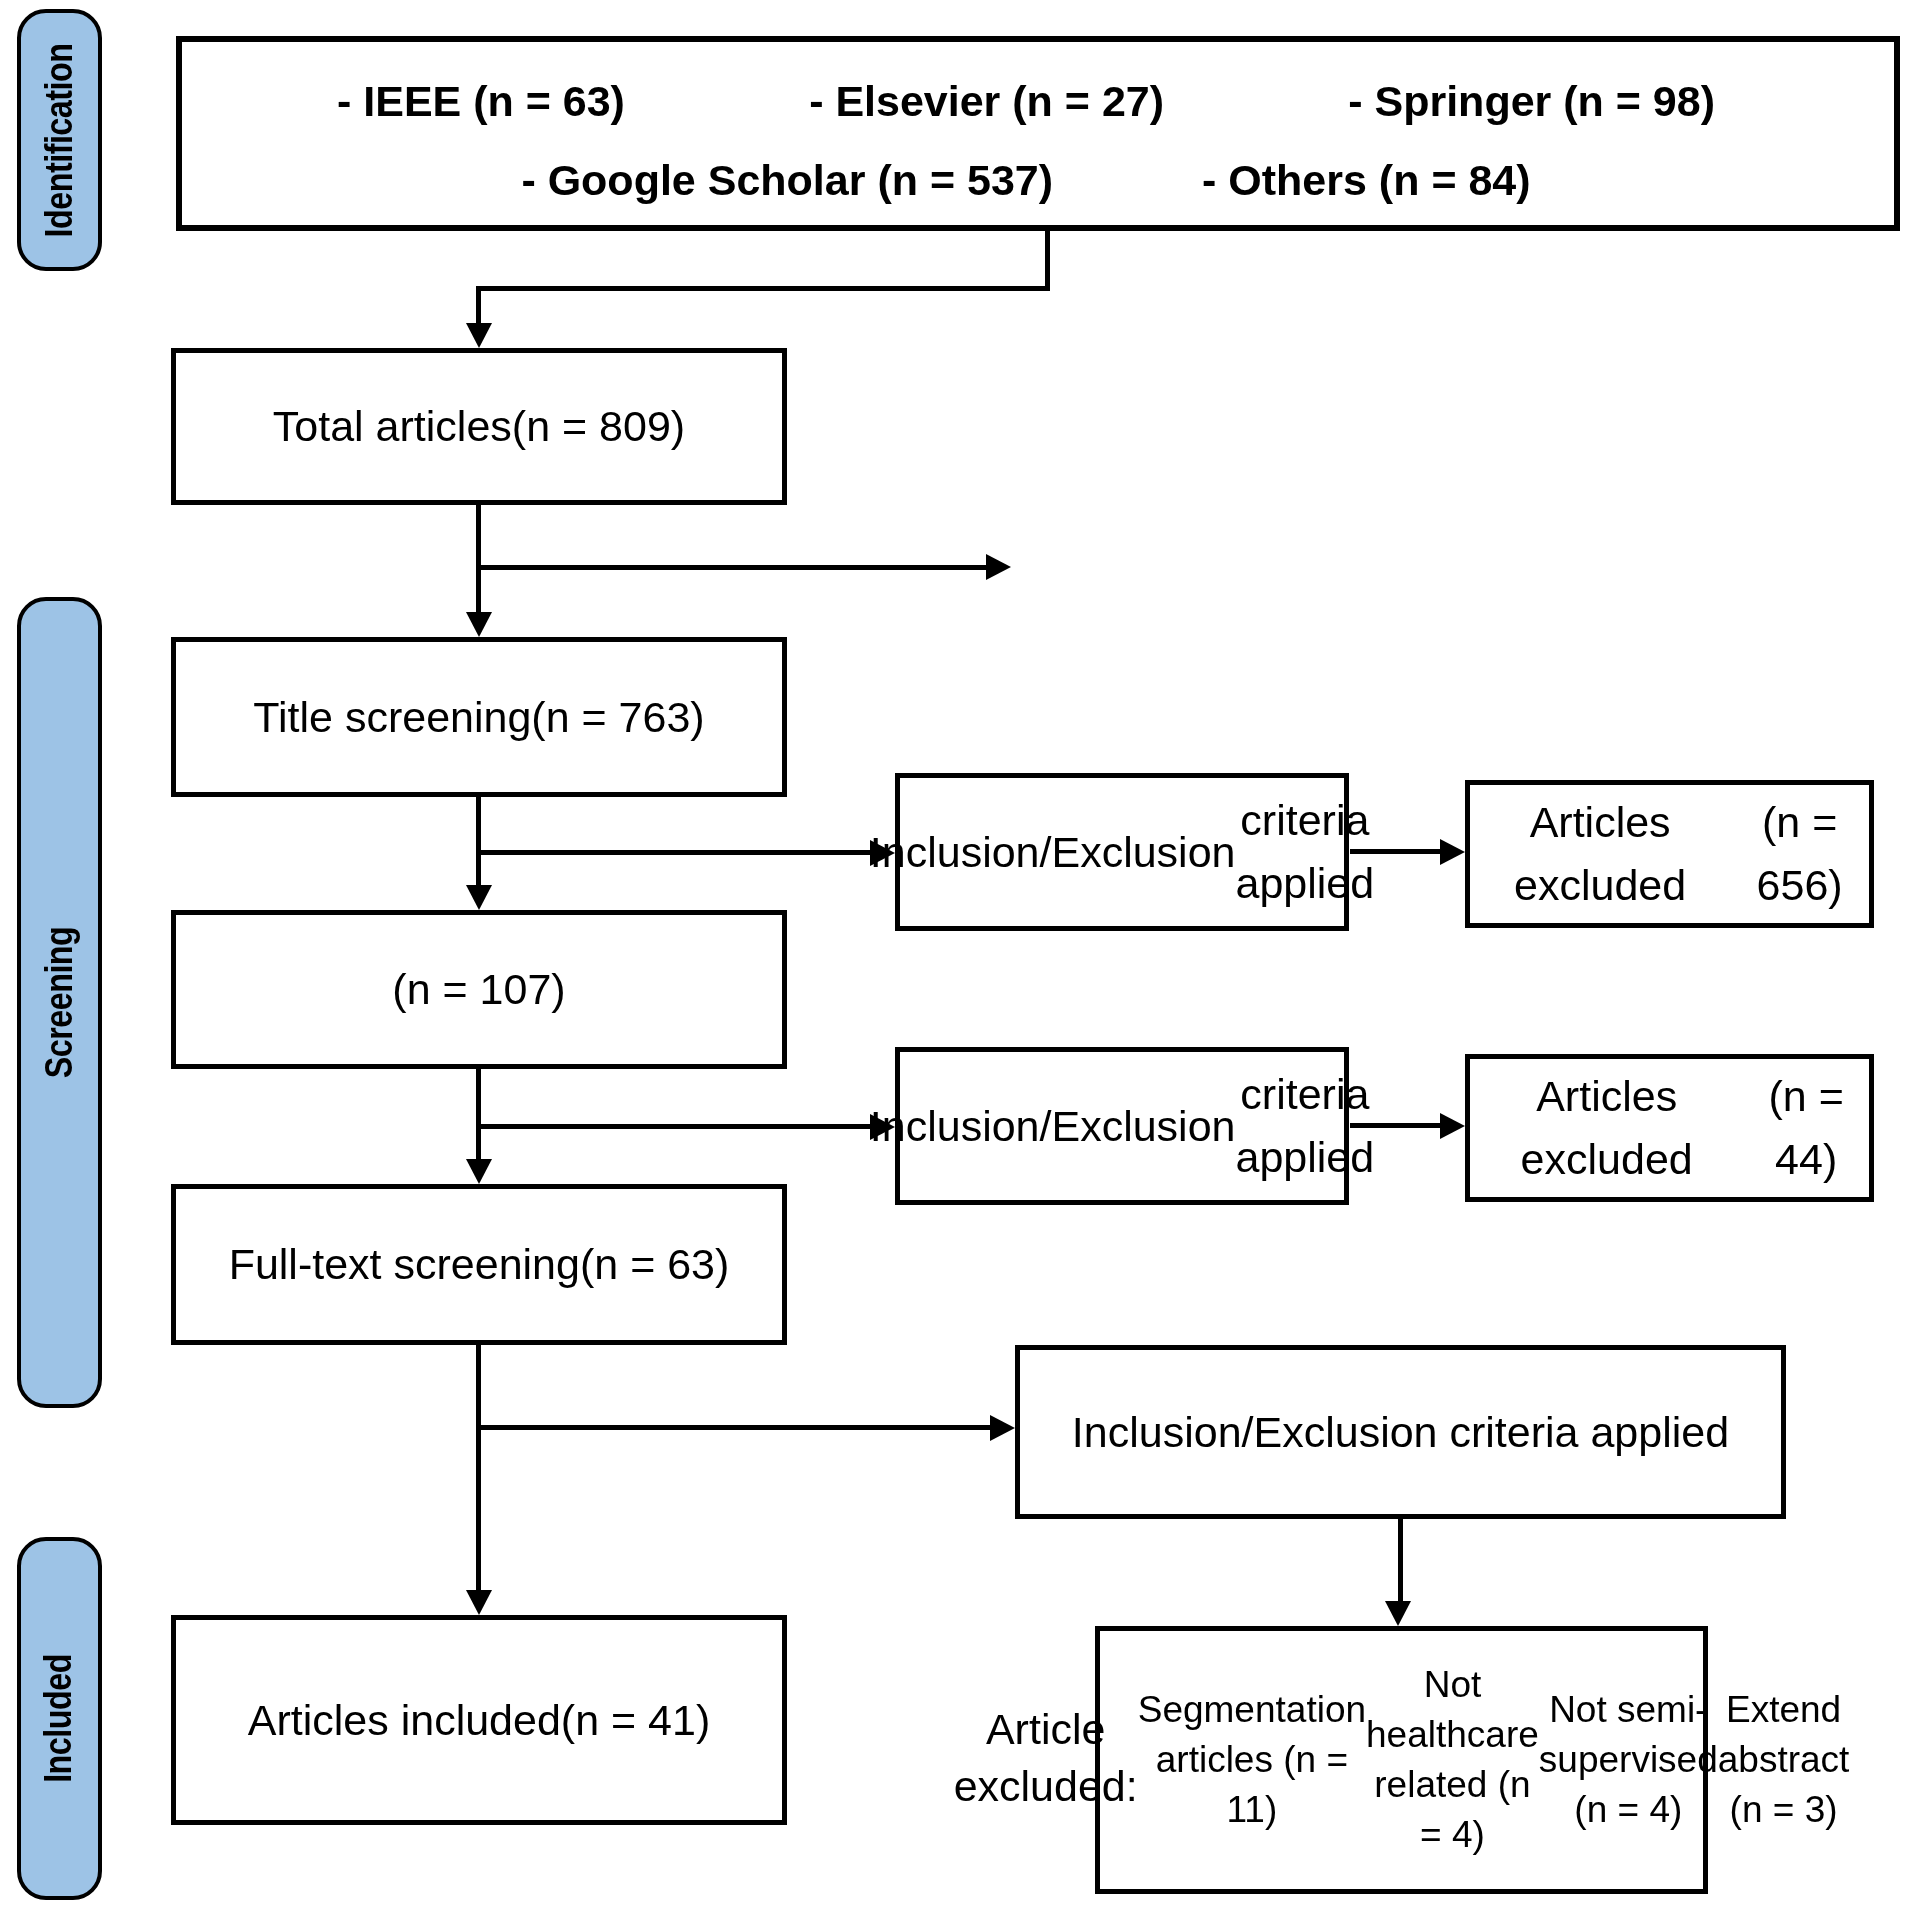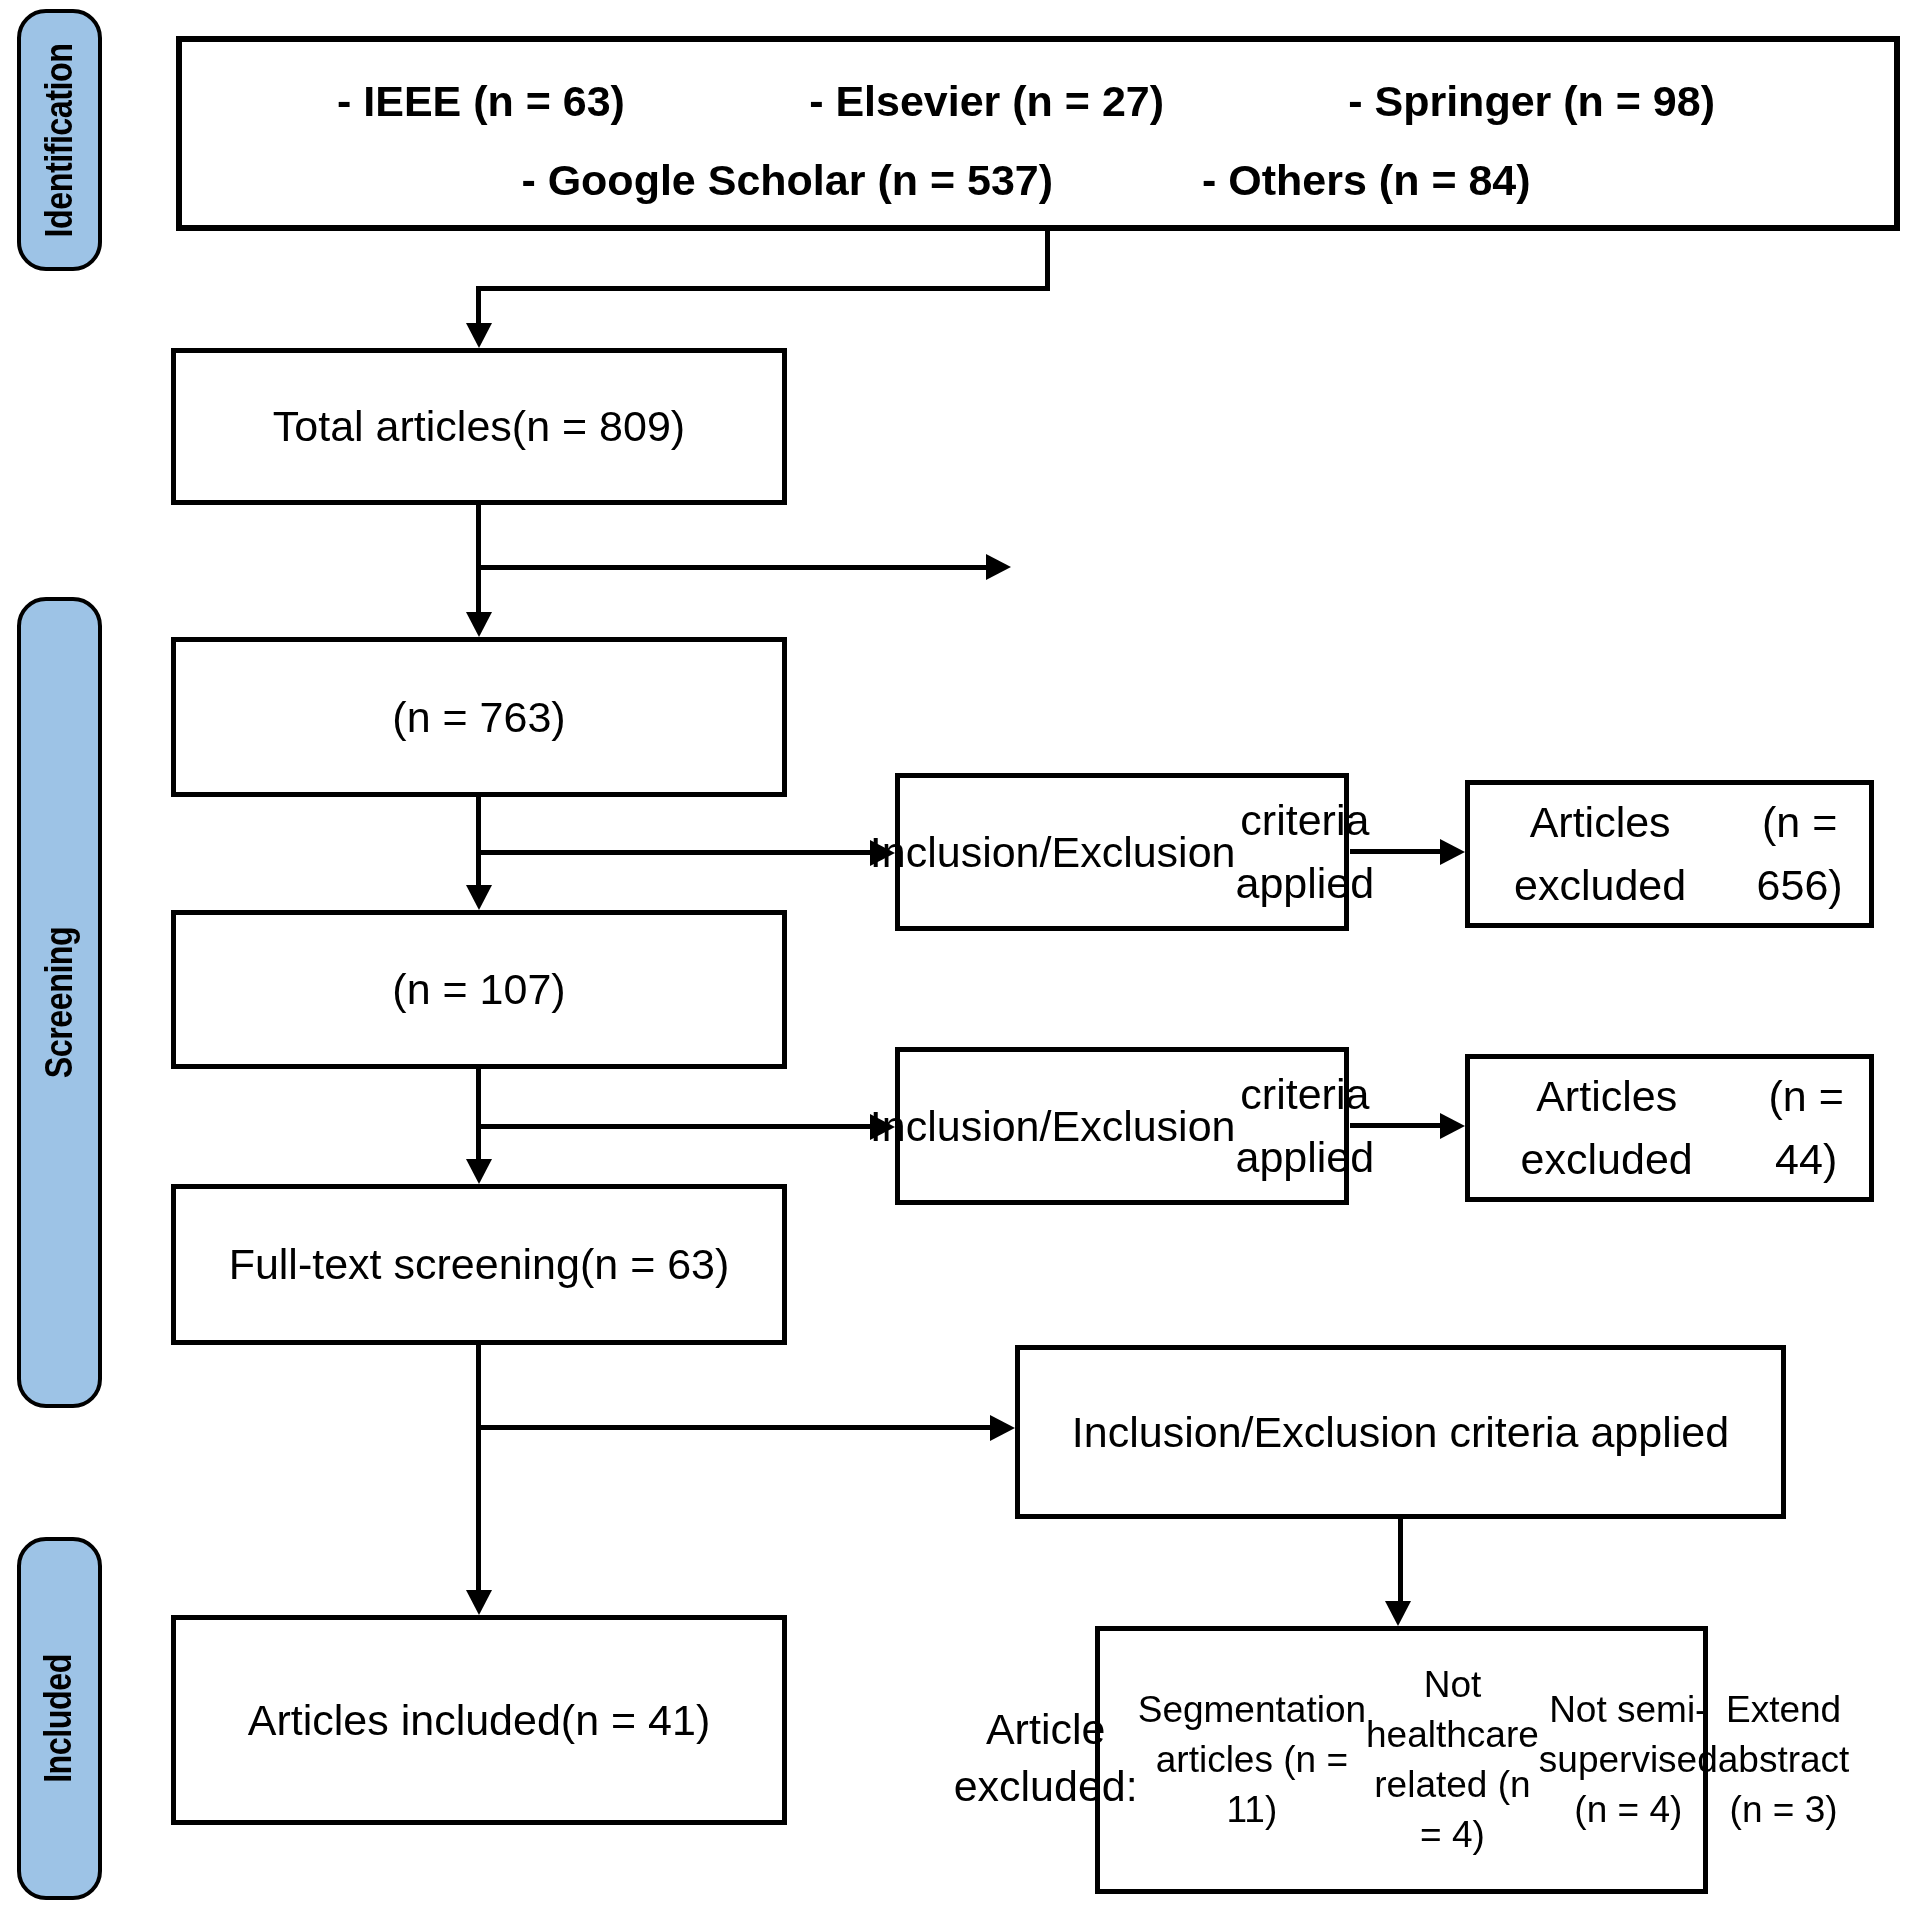--- a/index.html
+++ b/index.html
@@ -153,20 +153,21 @@
     </div>
   </div>
 
   <div class="fbox" id="box-total">
     <div>Total articles</div>
     <div>(n = 809)</div>
   </div>
 
 
   <div class="fbox" id="box-title">
+    <div>Title screening</div>
     <div>(n = 763)</div>
   </div>
 
   <div class="fbox" id="box-ie1">
     <div>Inclusion/Exclusion</div>
     <div>criteria applied</div>
   </div>
 
   <div class="fbox" id="box-ex656">
     <div>Articles excluded</div>

